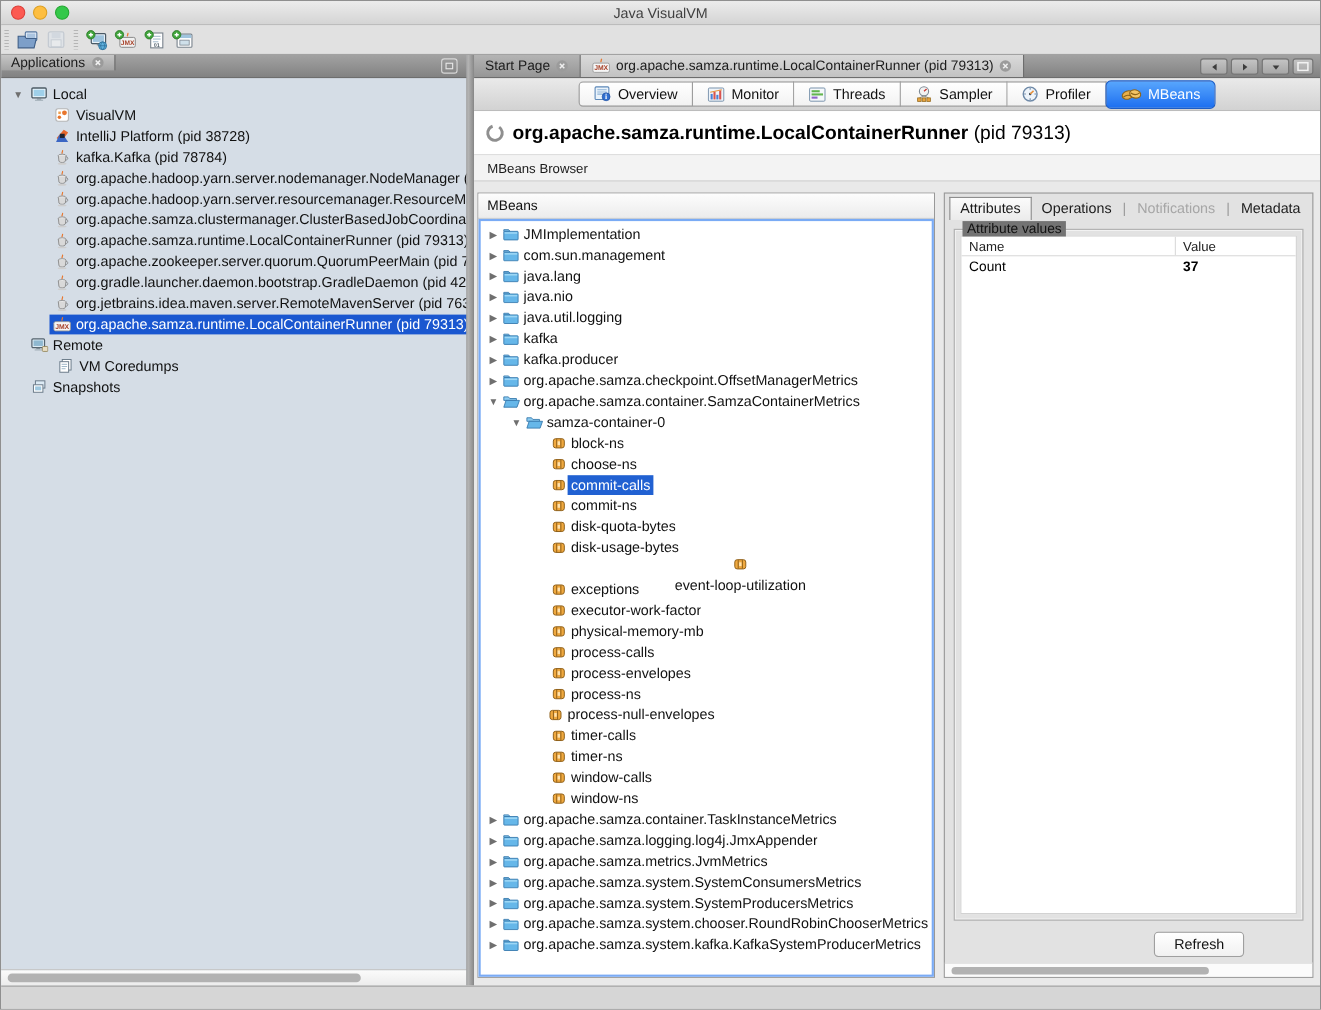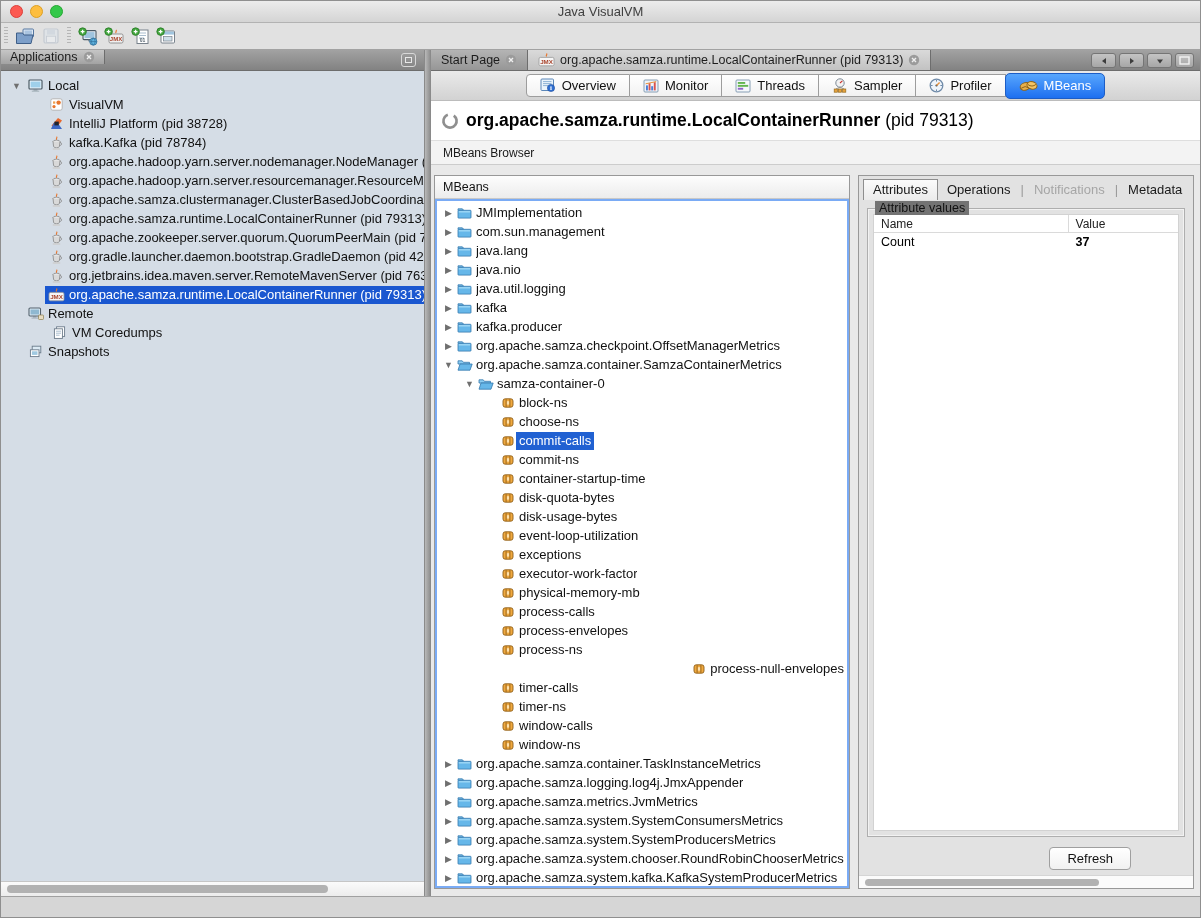--- a/index.html
+++ b/index.html
@@ -749,48 +749,36 @@
                 </div>
                 <div class="trow" style="padding-left: 62px;">
                   <span class="icon">
                     <svg width="12" height="12" viewBox="0 0 12 12">
                       <rect x="1" y="1.8" width="10" height="8.4" rx="2.2" fill="#f0a93f" stroke="#8f5f18" stroke-width="0.9"></rect>
                       <path d="M4.1 2.2 L4.1 9.8 M7.9 2.2 L7.9 9.8" stroke="#8f5f18" stroke-width="0.9"></path>
                       <rect x="4.9" y="4.2" width="2.2" height="3.4" fill="#ffe2ae"></rect>
                     </svg>
                   </span>
                   <span class="hl">
-                    <span class="tlabel">container-startup-time</span>
-                  </span>
-                </div>
-                <div class="trow" style="padding-left: 62px;">
-                  <span class="icon">
-                    <svg width="12" height="12" viewBox="0 0 12 12">
-                      <rect x="1" y="1.8" width="10" height="8.4" rx="2.2" fill="#f0a93f" stroke="#8f5f18" stroke-width="0.9"></rect>
-                      <path d="M4.1 2.2 L4.1 9.8 M7.9 2.2 L7.9 9.8" stroke="#8f5f18" stroke-width="0.9"></path>
-                      <rect x="4.9" y="4.2" width="2.2" height="3.4" fill="#ffe2ae"></rect>
-                    </svg>
-                  </span>
-                  <span class="hl">
                     <span class="tlabel">disk-quota-bytes</span>
                   </span>
                 </div>
                 <div class="trow" style="padding-left: 62px;">
                   <span class="icon">
                     <svg width="12" height="12" viewBox="0 0 12 12">
                       <rect x="1" y="1.8" width="10" height="8.4" rx="2.2" fill="#f0a93f" stroke="#8f5f18" stroke-width="0.9"></rect>
                       <path d="M4.1 2.2 L4.1 9.8 M7.9 2.2 L7.9 9.8" stroke="#8f5f18" stroke-width="0.9"></path>
                       <rect x="4.9" y="4.2" width="2.2" height="3.4" fill="#ffe2ae"></rect>
                     </svg>
                   </span>
                   <span class="hl">
                     <span class="tlabel">disk-usage-bytes</span>
                   </span>
                 </div>
-                <div class="trow" style="padding-left: 62px;">
+                <div class="trow" style="padding-left: 62px; flex-direction: column;">
                   <span class="icon">
                     <svg width="12" height="12" viewBox="0 0 12 12">
                       <rect x="1" y="1.8" width="10" height="8.4" rx="2.2" fill="#f0a93f" stroke="#8f5f18" stroke-width="0.9"></rect>
                       <path d="M4.1 2.2 L4.1 9.8 M7.9 2.2 L7.9 9.8" stroke="#8f5f18" stroke-width="0.9"></path>
                       <rect x="4.9" y="4.2" width="2.2" height="3.4" fill="#ffe2ae"></rect>
                     </svg>
                   </span>
                   <span class="hl">
                     <span class="tlabel">event-loop-utilization</span>
                   </span>
@@ -860,21 +848,21 @@
                     <svg width="12" height="12" viewBox="0 0 12 12">
                       <rect x="1" y="1.8" width="10" height="8.4" rx="2.2" fill="#f0a93f" stroke="#8f5f18" stroke-width="0.9"></rect>
                       <path d="M4.1 2.2 L4.1 9.8 M7.9 2.2 L7.9 9.8" stroke="#8f5f18" stroke-width="0.9"></path>
                       <rect x="4.9" y="4.2" width="2.2" height="3.4" fill="#ffe2ae"></rect>
                     </svg>
                   </span>
                   <span class="hl">
                     <span class="tlabel">process-ns</span>
                   </span>
                 </div>
-                <div class="trow" style="padding-left: 59px; justify-content: flex-end;">
+                <div class="trow" style="padding-left: 59px;">
                   <span class="icon">
                     <svg width="12" height="12" viewBox="0 0 12 12">
                       <rect x="1" y="1.8" width="10" height="8.4" rx="2.2" fill="#f0a93f" stroke="#8f5f18" stroke-width="0.9"></rect>
                       <path d="M4.1 2.2 L4.1 9.8 M7.9 2.2 L7.9 9.8" stroke="#8f5f18" stroke-width="0.9"></path>
                       <rect x="4.9" y="4.2" width="2.2" height="3.4" fill="#ffe2ae"></rect>
                     </svg>
                   </span>
                   <span class="hl">
                     <span class="tlabel">process-null-envelopes</span>
                   </span>

